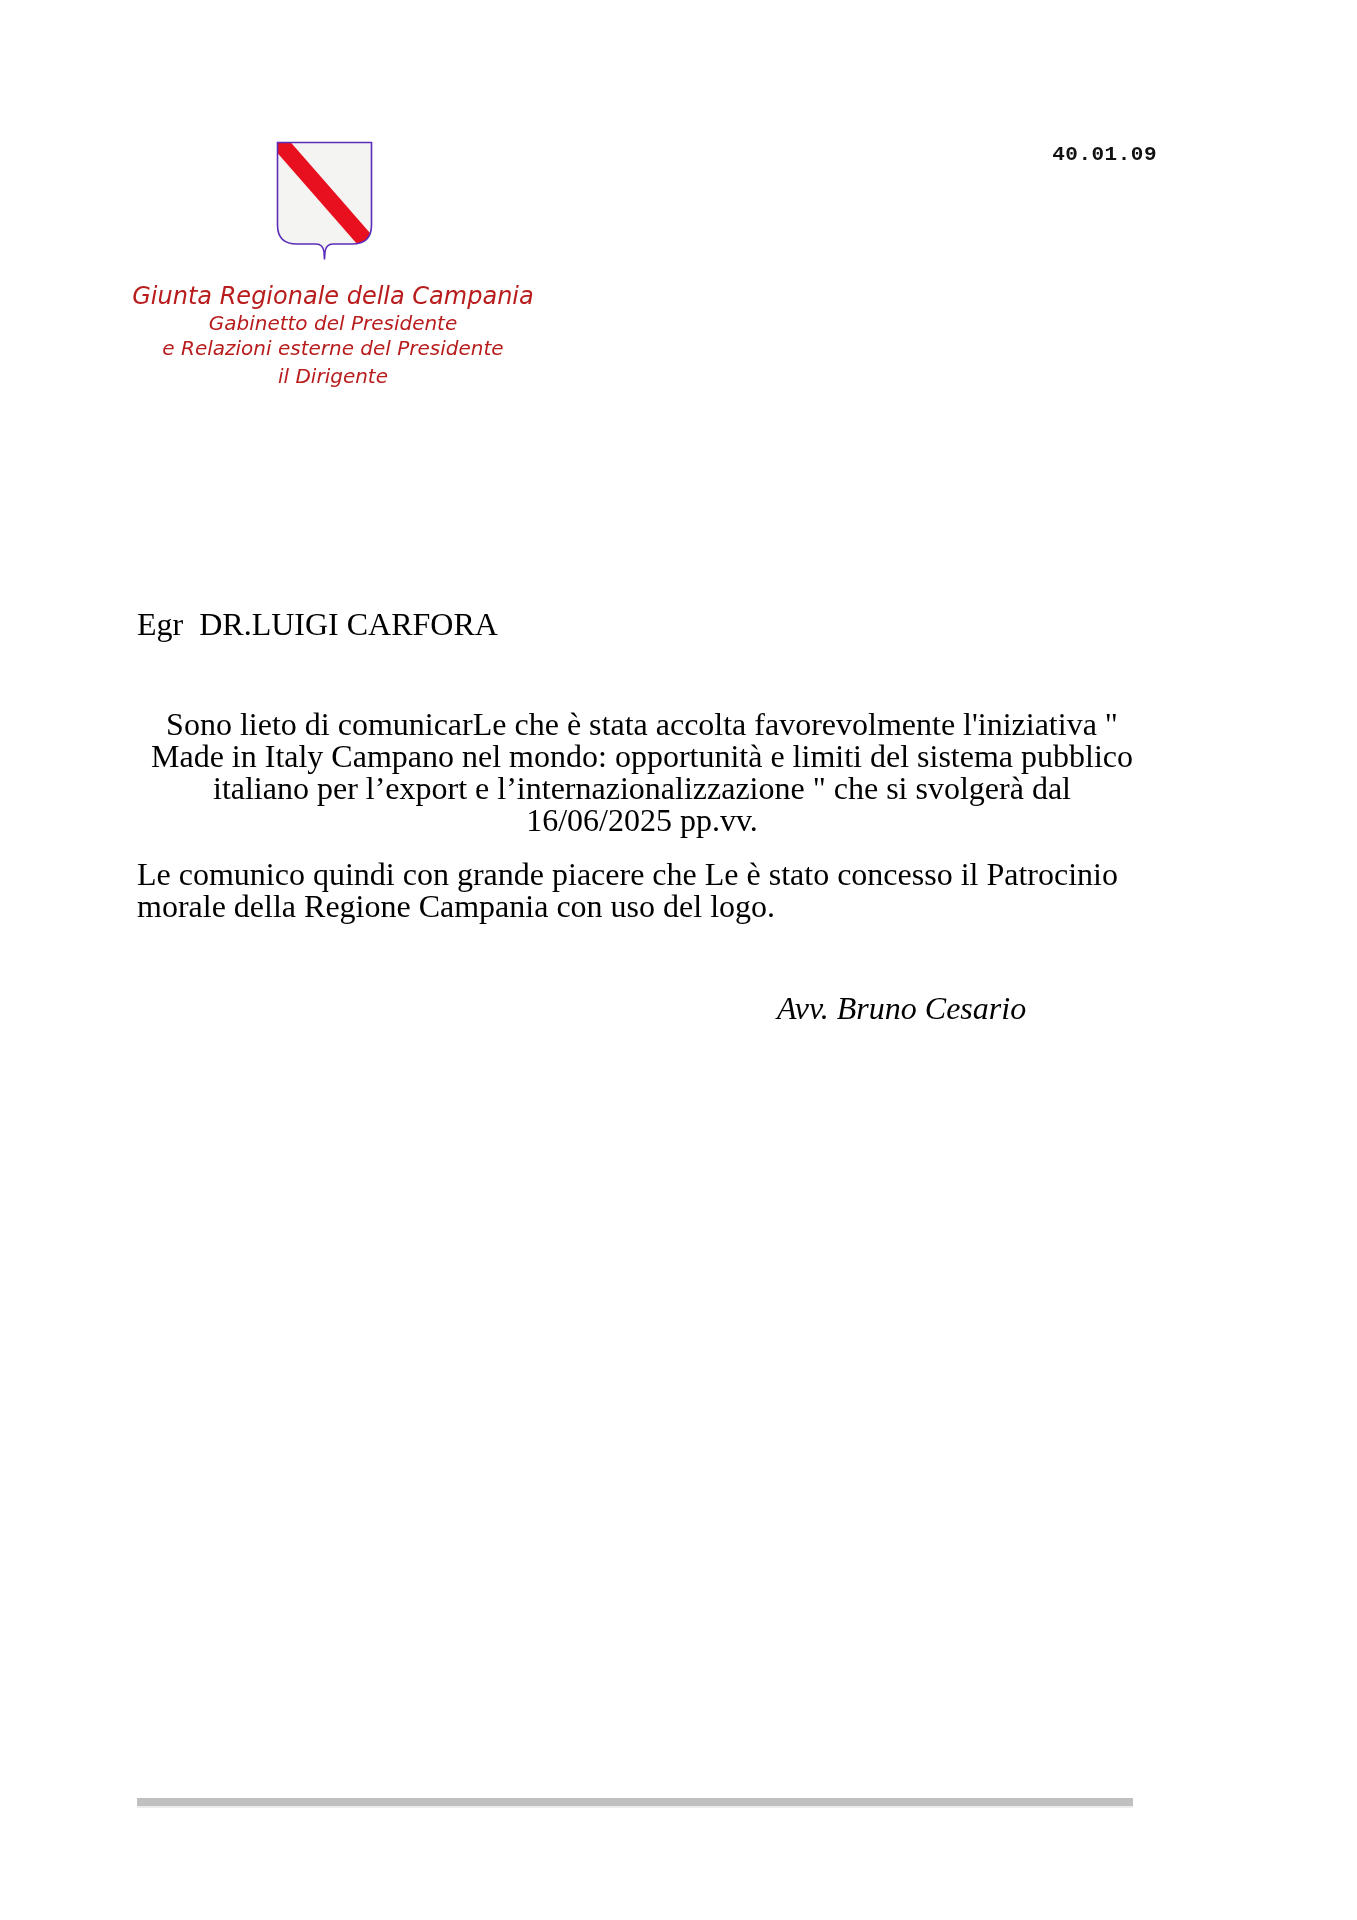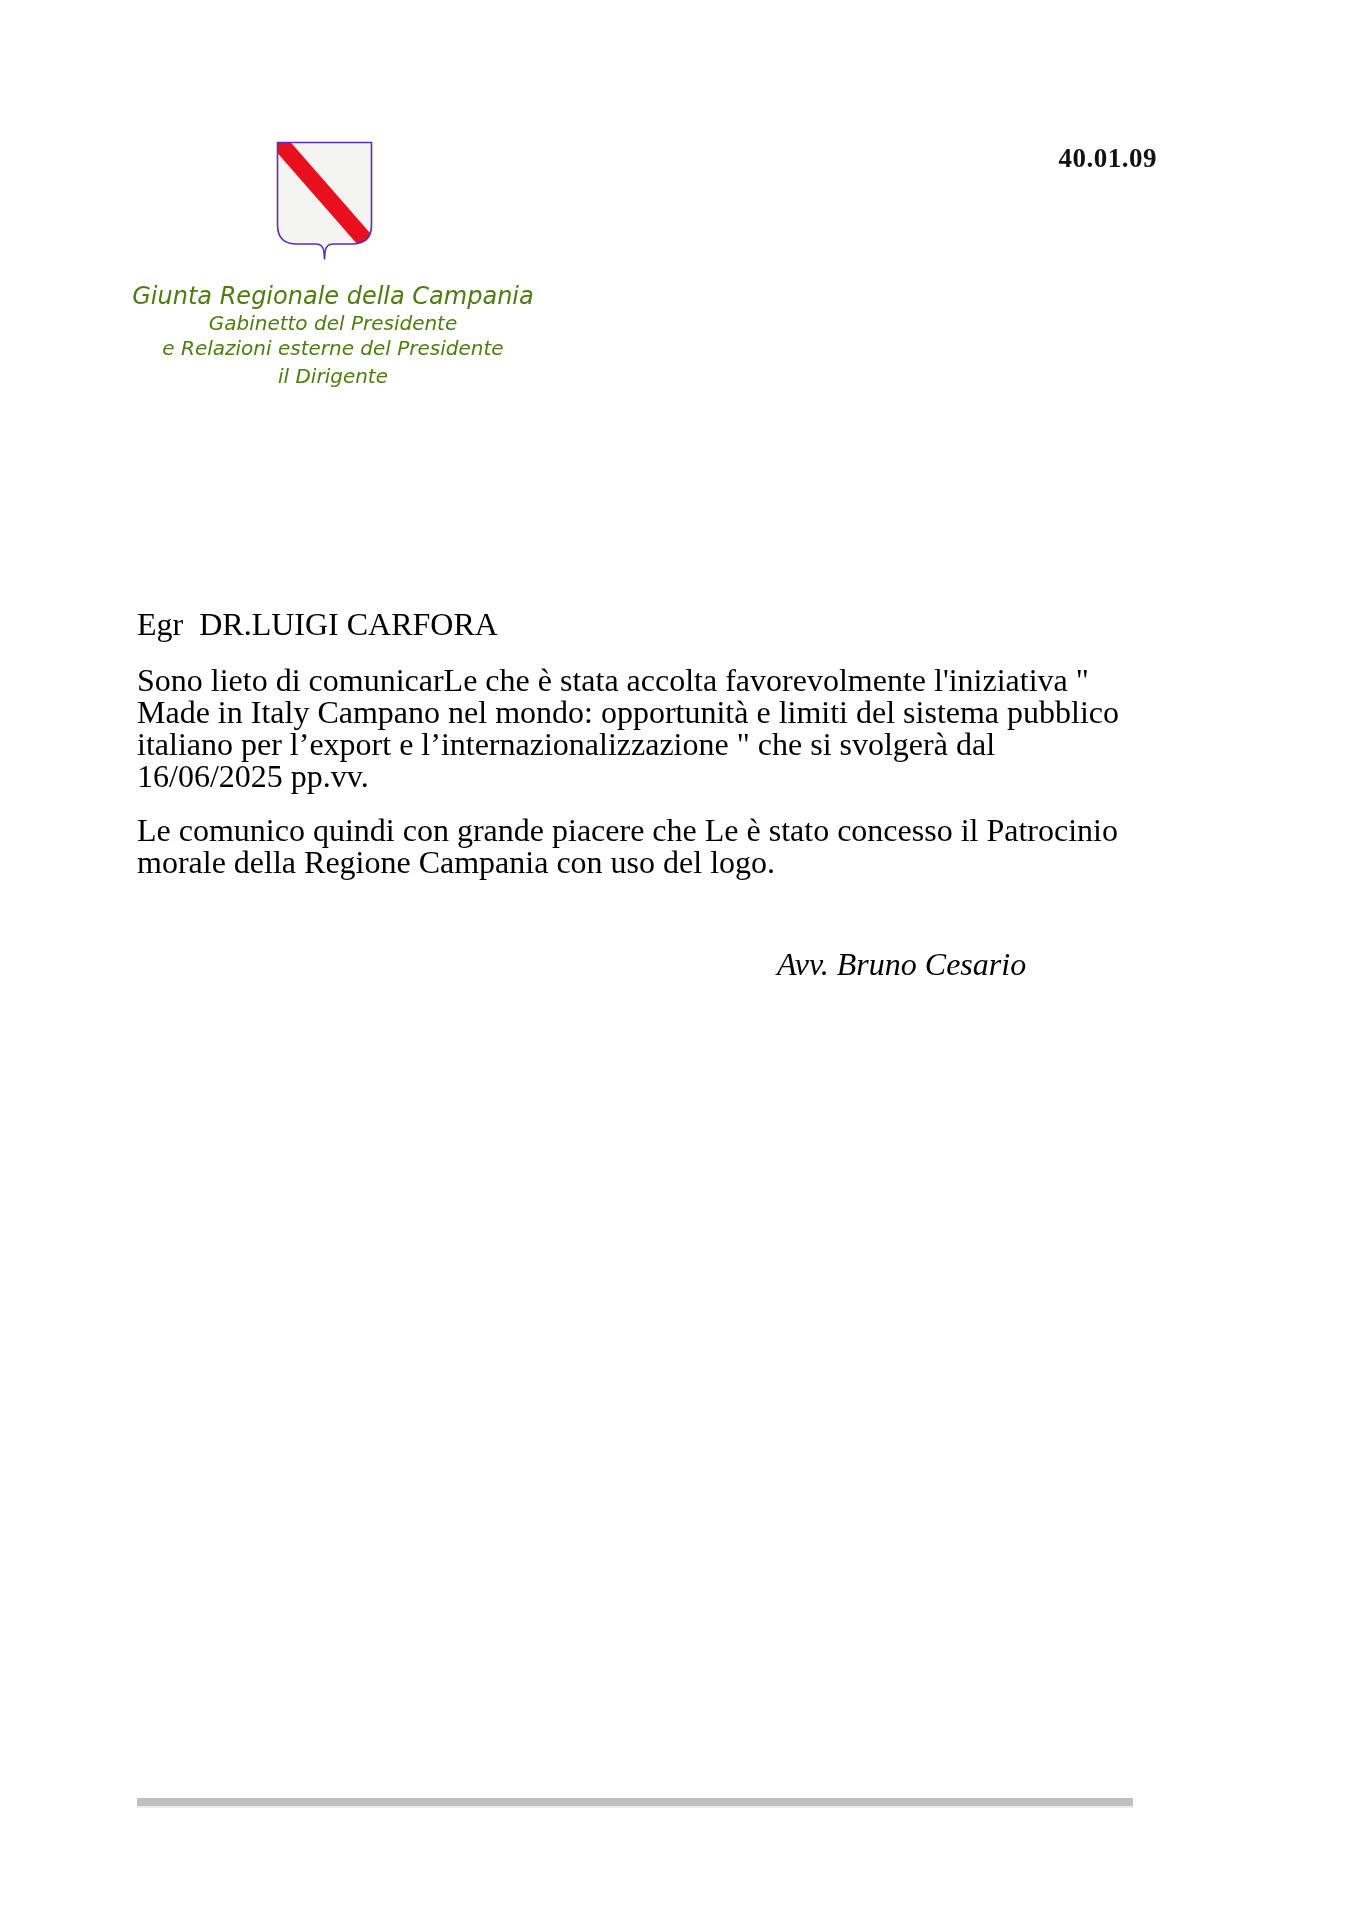--- a/index.html
+++ b/index.html
@@ -15,23 +15,23 @@
     overflow: hidden;
     font-family: "Liberation Serif", serif;
     color: #000000;
   }
 
   
   .ref {
     position: absolute;
     top: 143px;
     right: 200px;
-    font-family: Liberation Serif, serif;
+    font-family: Liberation Mono, monospace;
     font-weight: 700;
-    font-size: 27px;
+    font-size: 21px;
     letter-spacing: 0.5px;
     color: #111111;
   }
 
   
   .logo {
     position: absolute;
     left: 276px;
     top: 141px;
     width: 97px;
@@ -40,21 +40,21 @@
 
   
   .letterhead {
     position: absolute;
     left: 83px;
     top: 281px;
     width: 500px;
     text-align: center;
     font-family: "DejaVu Sans", sans-serif;
     font-style: italic;
-    color: #4d7c0f;
+    color: #b91c1c;
   }
   .letterhead .org {
     font-size: 24px;
     line-height: 30px;
     letter-spacing: 0px;
     white-space: nowrap;
   }
   .letterhead .dept {
     font-size: 20px;
     line-height: 25px;
@@ -73,21 +73,22 @@
     font-size: 32px;
     line-height: 32px;
   }
   .recipient {
     white-space: pre-wrap;
   }
   .para {
     margin: 22px 0 0 0;
   }
   .para.first {
-    margin-top: 24px;
+    margin-top: 68px;
+    text-align: center;
   }
   .signature {
     margin-top: 70px;
     padding-left: 640px;
     white-space: nowrap;
     font-style: italic;
   }
 
   
   .footer-bar {

